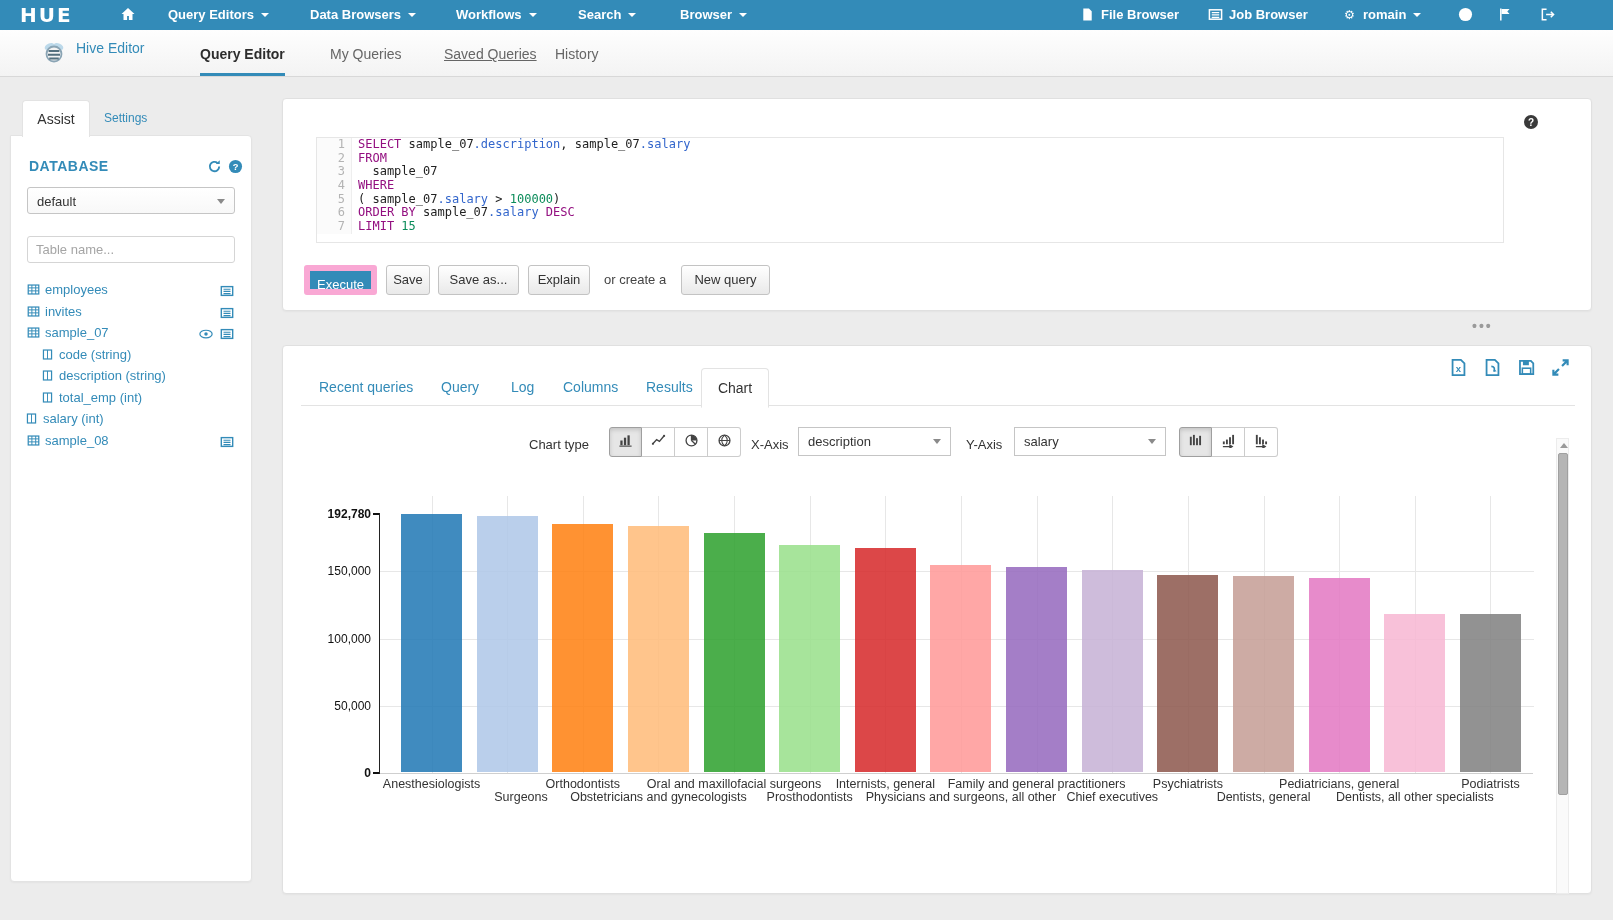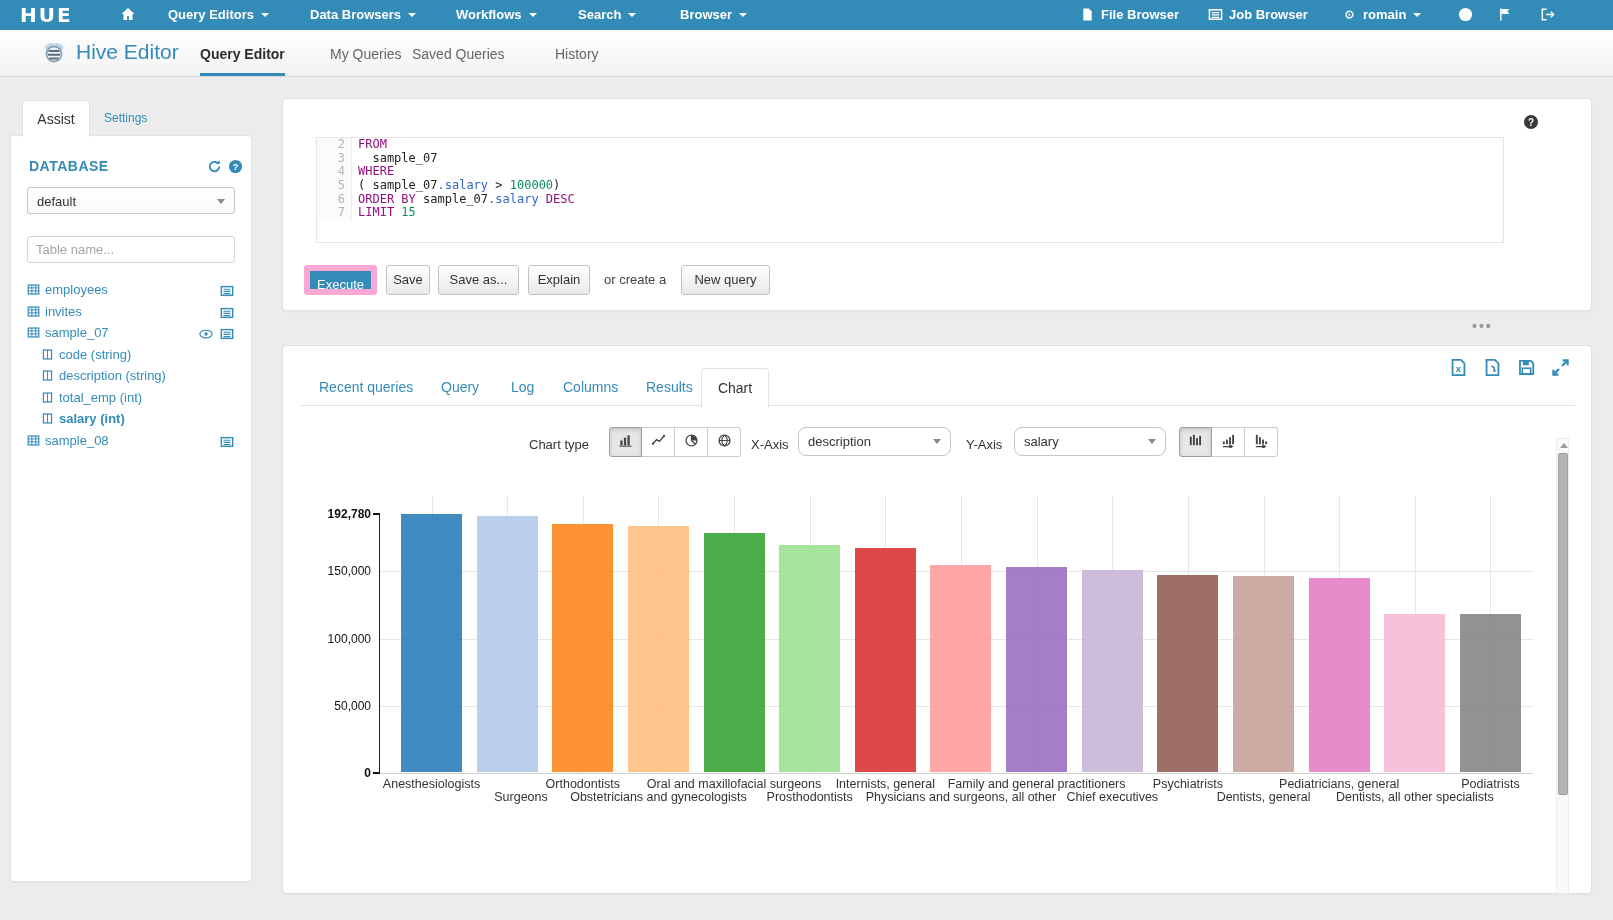--- a/index.html
+++ b/index.html
@@ -15,21 +15,21 @@
   .caret-down{display:inline-block;width:0;height:0;border-left:4px solid transparent;
     border-right:4px solid transparent;border-top:4px solid #fff;margin-left:7px;vertical-align:2px;}
   .nav-right-item{position:absolute;top:0;height:30px;line-height:30px;color:#fff;font-size:13px;
     font-weight:bold;cursor:pointer;white-space:nowrap;}
   .nav-ico{display:inline-block;vertical-align:-3px;margin-right:6px;color:#fff;}
 
   
   #appheader{position:absolute;left:0;top:30px;width:1613px;height:46px;
     background:linear-gradient(#fefefe,#f3f3f3);border-bottom:1px solid #d8d8d8;}
   #bee{position:absolute;left:42px;top:9px;}
-  #apptitle{position:absolute;left:76px;top:10px;font-size:21px;color:#338bb8;}
+  #apptitle{position:absolute;left:76px;top:10px;font-size:14px;color:#338bb8;}
   .app-tab{position:absolute;top:0;height:46px;line-height:48px;font-size:14px;color:#666;cursor:pointer;}
   .app-tab.active{color:#2d2d2d;font-weight:bold;border-bottom:3px solid #338bb8;height:43px;}
 
   
   #assist-tab{position:absolute;left:22px;top:100px;width:66px;height:36px;background:#fff;
     border:1px solid #e3e3e3;border-bottom:none;border-radius:4px 4px 0 0;text-align:center;
     line-height:36px;font-size:14px;color:#333;cursor:pointer;z-index:3;}
   #settings-tab{position:absolute;left:104px;top:100px;height:36px;line-height:36px;
     font-size:12px;color:#338bb8;cursor:pointer;z-index:3;}
   #sidebar{position:absolute;left:10px;top:135px;width:240px;height:745px;background:#fff;
@@ -87,21 +87,21 @@
   .exp-ico{position:absolute;top:12px;color:#338bb8;cursor:pointer;}
 
   .ctl-label{position:absolute;top:84px;height:30px;line-height:30px;font-size:13px;color:#333;}
   .btn-group{position:absolute;top:81px;height:30px;display:flex;}
   .gbtn{width:33px;height:30px;background:#fff;border:1px solid #ccc;border-left:none;
     box-sizing:border-box;display:flex;align-items:center;justify-content:center;color:#444;cursor:pointer;}
   .gbtn:first-child{border-left:1px solid #ccc;border-radius:3px 0 0 3px;}
   .gbtn:last-child{border-radius:0 3px 3px 0;}
   .gbtn.active{background:#e6e6e6;border-color:#9f9f9f;box-shadow:inset 0 2px 4px rgba(0,0,0,.15);}
   .axis-select{position:absolute;top:81px;height:29px;background:#fff;border:1px solid #c5c5c5;
-    border-radius:8px;font-size:13px;color:#333;line-height:27px;padding-left:9px;box-sizing:border-box;cursor:pointer;}
+    border-radius:0;font-size:13px;color:#333;line-height:27px;padding-left:9px;box-sizing:border-box;cursor:pointer;}
 
   
   #chart{position:absolute;left:0;top:0;width:1310px;height:549px;}
   .ytick-label{position:absolute;width:62px;text-align:right;font-size:12px;color:#111;}
   .grid-h{position:absolute;height:1px;background:#e7e7e7;}
   .grid-v{position:absolute;width:1px;background:#e7e7e7;}
   #y-axis-line{position:absolute;width:1px;background:#222;}
   .axis-tick{position:absolute;width:6px;height:2px;background:#111;}
   .bar{position:absolute;opacity:.85;cursor:pointer;}
   .xlabel{position:absolute;transform:translateX(-50%);white-space:nowrap;font-size:12.5px;color:#333;}
@@ -161,21 +161,21 @@
     <span id="bee"><svg width="24" height="24" viewBox="0 0 16 16">
           <ellipse cx="5" cy="5" rx="3.4" ry="2" fill="#bcd9ea" transform="rotate(-25 5 5)"></ellipse>
           <ellipse cx="11" cy="5" rx="3.4" ry="2" fill="#bcd9ea" transform="rotate(25 11 5)"></ellipse>
           <circle cx="8" cy="10" r="5" fill="#f3f3f3" stroke="#8aa4b4" stroke-width="1.2"></circle>
           <path d="M4.4 8h7.2M4 10.5h8M4.8 13h6.4" stroke="#55707e" stroke-width="1.2"></path>
         </svg></span>
     <span id="apptitle">Hive Editor</span>
     <div id="app-tabs">
         <div class="app-tab active" style="left: 200px;">Query Editor</div>
         <div class="app-tab" style="left: 330px;">My Queries</div>
-        <div class="app-tab" style="left: 412px;">Saved Queries</div>
+        <div class="app-tab" style="left: 444px; text-decoration: underline;">Saved Queries</div>
         <div class="app-tab" style="left: 555px;">History</div>
       </div>
   </div>
 
   <div id="assist-tab">Assist</div>
   <div id="settings-tab">Settings</div>
   <div id="sidebar" class="panelish">
     <div id="db-label">DATABASE</div>
     <span id="db-refresh"><svg width="15" height="15" viewBox="0 0 16 16">
           <path d="M13 8a5 5 0 1 1-1.8-3.8" fill="none" stroke="currentColor" stroke-width="2"></path>
@@ -220,40 +220,41 @@
               <path d="M8 2.5v11" stroke="currentColor" stroke-width="1.2"></path>
             </svg></span><span>code (string)</span></div>
         <div class="tbl-row" style="top: 232px; left: 30px;"><span class="row-ico"><svg width="13" height="13" viewBox="0 0 16 16">
               <rect x="3" y="2.5" width="10" height="11" fill="none" stroke="currentColor" stroke-width="1.5"></rect>
               <path d="M8 2.5v11" stroke="currentColor" stroke-width="1.2"></path>
             </svg></span><span>description (string)</span></div>
         <div class="tbl-row" style="top: 253.5px; left: 30px;"><span class="row-ico"><svg width="13" height="13" viewBox="0 0 16 16">
               <rect x="3" y="2.5" width="10" height="11" fill="none" stroke="currentColor" stroke-width="1.5"></rect>
               <path d="M8 2.5v11" stroke="currentColor" stroke-width="1.2"></path>
             </svg></span><span>total_emp (int)</span></div>
-        <div class="tbl-row" style="top: 275px; left: 30px; font-weight: bold;"><span class="row-ico"><svg width="13" height="13" viewBox="0 0 16 16">
+        <div class="tbl-row" style="top: 275px; left: 14px;"><span class="row-ico"><svg width="13" height="13" viewBox="0 0 16 16">
               <rect x="3" y="2.5" width="10" height="11" fill="none" stroke="currentColor" stroke-width="1.5"></rect>
               <path d="M8 2.5v11" stroke="currentColor" stroke-width="1.2"></path>
             </svg></span><span>salary (int)</span></div>
         <div class="tbl-row" style="top: 296.5px;"><span class="row-ico"><svg width="13" height="13" viewBox="0 0 16 16">
               <rect x="1.5" y="2.5" width="13" height="11" fill="none" stroke="currentColor" stroke-width="1.5"></rect>
               <path d="M1.5 6h13M1.5 9.7h13M6 2.5v11M10.7 2.5v11" stroke="currentColor" stroke-width="1.2"></path>
             </svg></span><span>sample_08</span><span class="row-right" style="left:193px;"><svg width="14" height="14" viewBox="0 0 16 16">
               <rect x="1.5" y="3" width="13" height="10" fill="none" stroke="currentColor" stroke-width="1.6"></rect>
               <path d="M4 6h8M4 8.5h8M4 11h8" stroke="currentColor" stroke-width="1.3"></path>
             </svg></span></div>
       </div>
   </div>
 
   <div id="query-panel" class="panel">
     <span id="help-circle"><svg width="16" height="16" viewBox="0 0 16 16">
           <circle cx="8" cy="8" r="7" fill="currentColor"></circle>
           <text x="8" y="11.6" font-size="10" font-weight="bold" fill="#fff" text-anchor="middle" font-family="Liberation Sans,sans-serif">?</text>
         </svg></span>
     <div id="editor">
+        <div class="sql-line"><span class="gutter">1</span><span class="code"><span class="tok-kw">SELECT</span><span class="tok-pl"> sample_07</span><span class="tok-id">.description</span><span class="tok-pl">, sample_07</span><span class="tok-id">.salary</span></span></div>
         <div class="sql-line"><span class="gutter">2</span><span class="code"><span class="tok-kw">FROM</span></span></div>
         <div class="sql-line"><span class="gutter">3</span><span class="code"><span class="tok-pl">  sample_07</span></span></div>
         <div class="sql-line"><span class="gutter">4</span><span class="code"><span class="tok-kw">WHERE</span></span></div>
         <div class="sql-line"><span class="gutter">5</span><span class="code"><span class="tok-pl">( sample_07</span><span class="tok-id">.salary</span><span class="tok-pl"> &gt; </span><span class="tok-num">100000</span><span class="tok-pl">)</span></span></div>
         <div class="sql-line"><span class="gutter">6</span><span class="code"><span class="tok-kw">ORDER BY</span><span class="tok-pl"> sample_07</span><span class="tok-id">.salary</span><span class="tok-pl"> </span><span class="tok-kw">DESC</span></span></div>
         <div class="sql-line"><span class="gutter">7</span><span class="code"><span class="tok-kw">LIMIT</span><span class="tok-pl"> </span><span class="tok-num">15</span></span></div>
       </div>
     <div class="btn btn-primary" id="btn-execute" style="left:21px;width:73px;">Execute</div>
     <div class="btn btn-default" style="left:103px;width:44px;">Save</div>
     <div class="btn btn-default" style="left:155px;width:81px;">Save as...</div>

